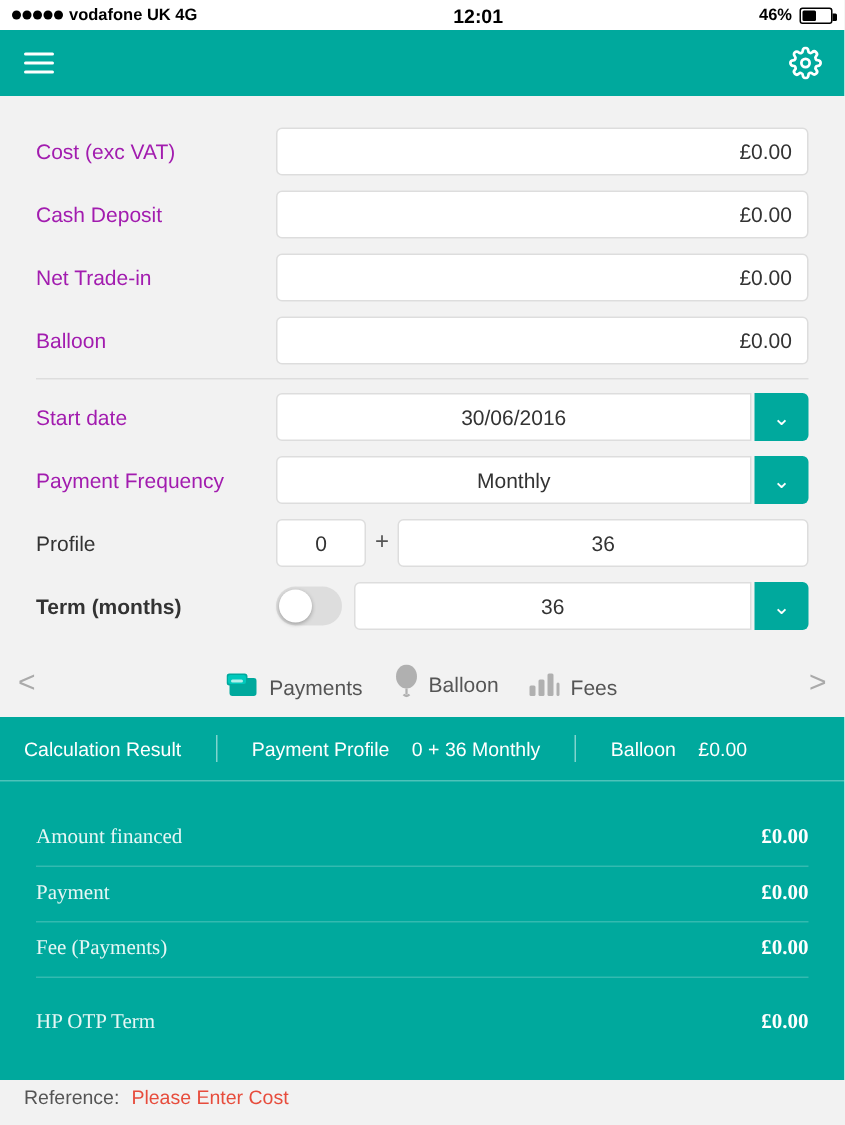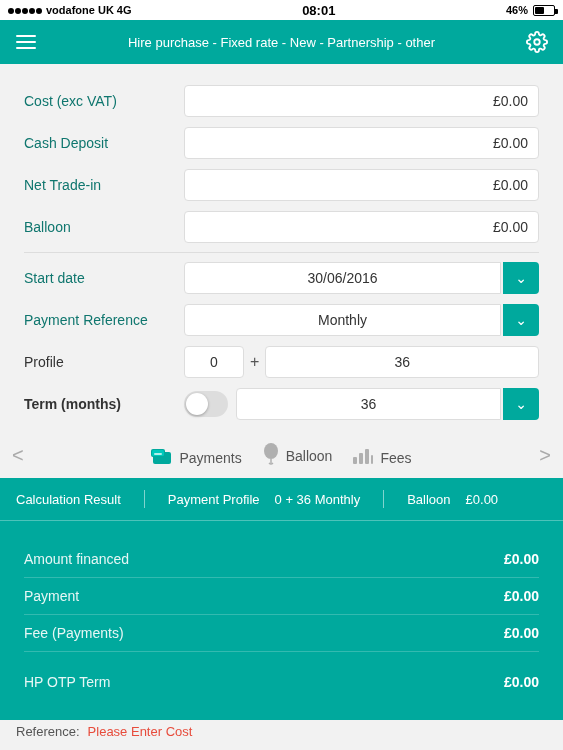--- a/index.html
+++ b/index.html
@@ -68,21 +68,21 @@
 
     .form-row {
       display: flex;
       align-items: center;
       padding: 5px 24px;
       min-height: 34px;
     }
     .form-label {
       width: 160px;
       font-size: 14px;
-      color: #0f766e;
+      color: #a21caf;
       flex-shrink: 0;
     }
     .form-input {
       flex: 1;
       background: white;
       border: 1px solid #ddd;
       border-radius: 4px;
       height: 32px;
       display: flex;
       align-items: center;
@@ -267,20 +267,21 @@
       font-weight: 500;
     }
     .results-divider {
       width: 1px;
       height: 18px;
       background: rgba(255,255,255,0.5);
       margin: 0 12px;
     }
     .results-grid {
       padding: 20px 24px;
+      font-family: Liberation Serif, serif;
     }
     .results-row {
       display: flex;
       align-items: center;
       justify-content: space-between;
       padding: 10px 0;
       border-bottom: 1px solid rgba(255,255,255,0.2);
     }
     .results-row:last-child { border-bottom: none; }
     .results-row-label {
@@ -324,39 +325,38 @@
 <body>
 
 <div class="status-bar">
   <div class="status-left">
     <div class="status-dots">
       <span></span><span></span><span></span><span></span><span></span>
     </div>
     <span>vodafone UK</span>
     <span>4G</span>
   </div>
-  <div style="font-weight:600;font-size:13px;">08:01</div>
+  <div style="font-weight:600;font-size:13px;">12:01</div>
   <div class="status-right">
     <span>46%</span>
     <span style="border:1.5px solid #000;border-radius:2px;width:22px;height:11px;display:inline-block;position:relative;">
       <span style="position:absolute;left:1px;top:1px;bottom:1px;width:46%;background:#000;border-radius:1px;"></span>
       <span style="position:absolute;right:-4px;top:3px;width:3px;height:5px;background:#000;border-radius:0 1px 1px 0;"></span>
     </span>
   </div>
 </div>
 
 <div class="header">
   <div class="hamburger-icon">
     <div class="hamburger-lines">
       <span></span>
         <span></span>
         <span></span>
     </div>
   </div>
-  <div class="header-title">Hire purchase - Fixed rate - New - Partnership - other</div>
   <div class="settings-icon">
     <svg class="gear-svg" viewBox="0 0 24 24" fill="none" stroke="white" stroke-width="2">
       <circle cx="12" cy="12" r="3"></circle>
       <path d="M19.4 15a1.65 1.65 0 0 0 .33 1.82l.06.06a2 2 0 0 1-2.83 2.83l-.06-.06a1.65 1.65 0 0 0-1.82-.33 1.65 1.65 0 0 0-1 1.51V21a2 2 0 0 1-4 0v-.09A1.65 1.65 0 0 0 9 19.4a1.65 1.65 0 0 0-1.82.33l-.06.06a2 2 0 0 1-2.83-2.83l.06-.06A1.65 1.65 0 0 0 4.68 15a1.65 1.65 0 0 0-1.51-1H3a2 2 0 0 1 0-4h.09A1.65 1.65 0 0 0 4.6 9a1.65 1.65 0 0 0-.33-1.82l-.06-.06a2 2 0 0 1 2.83-2.83l.06.06A1.65 1.65 0 0 0 9 4.68a1.65 1.65 0 0 0 1-1.51V3a2 2 0 0 1 4 0v.09a1.65 1.65 0 0 0 1 1.51 1.65 1.65 0 0 0 1.82-.33l.06-.06a2 2 0 0 1 2.83 2.83l-.06.06A1.65 1.65 0 0 0 19.4 9a1.65 1.65 0 0 0 1.51 1H21a2 2 0 0 1 0 4h-.09a1.65 1.65 0 0 0-1.51 1z"></path>
     </svg>
   </div>
 </div>
 
 <div class="form-area">
 
@@ -394,21 +394,21 @@
     <div class="form-label">Start date</div>
     <div class="dropdown-wrapper">
       <div class="dropdown-input">30/06/2016</div>
       <div class="form-input-teal">
         <span class="chevron-down">⌄</span>
       </div>
     </div>
   </div>
 
   <div class="form-row">
-    <div class="form-label">Payment Reference</div>
+    <div class="form-label">Payment Frequency</div>
     <div class="dropdown-wrapper">
       <div class="dropdown-input">Monthly</div>
       <div class="form-input-teal">
         <span class="chevron-down">⌄</span>
       </div>
     </div>
   </div>
 
   <div class="profile-row">
     <div class="profile-label">Profile</div>

